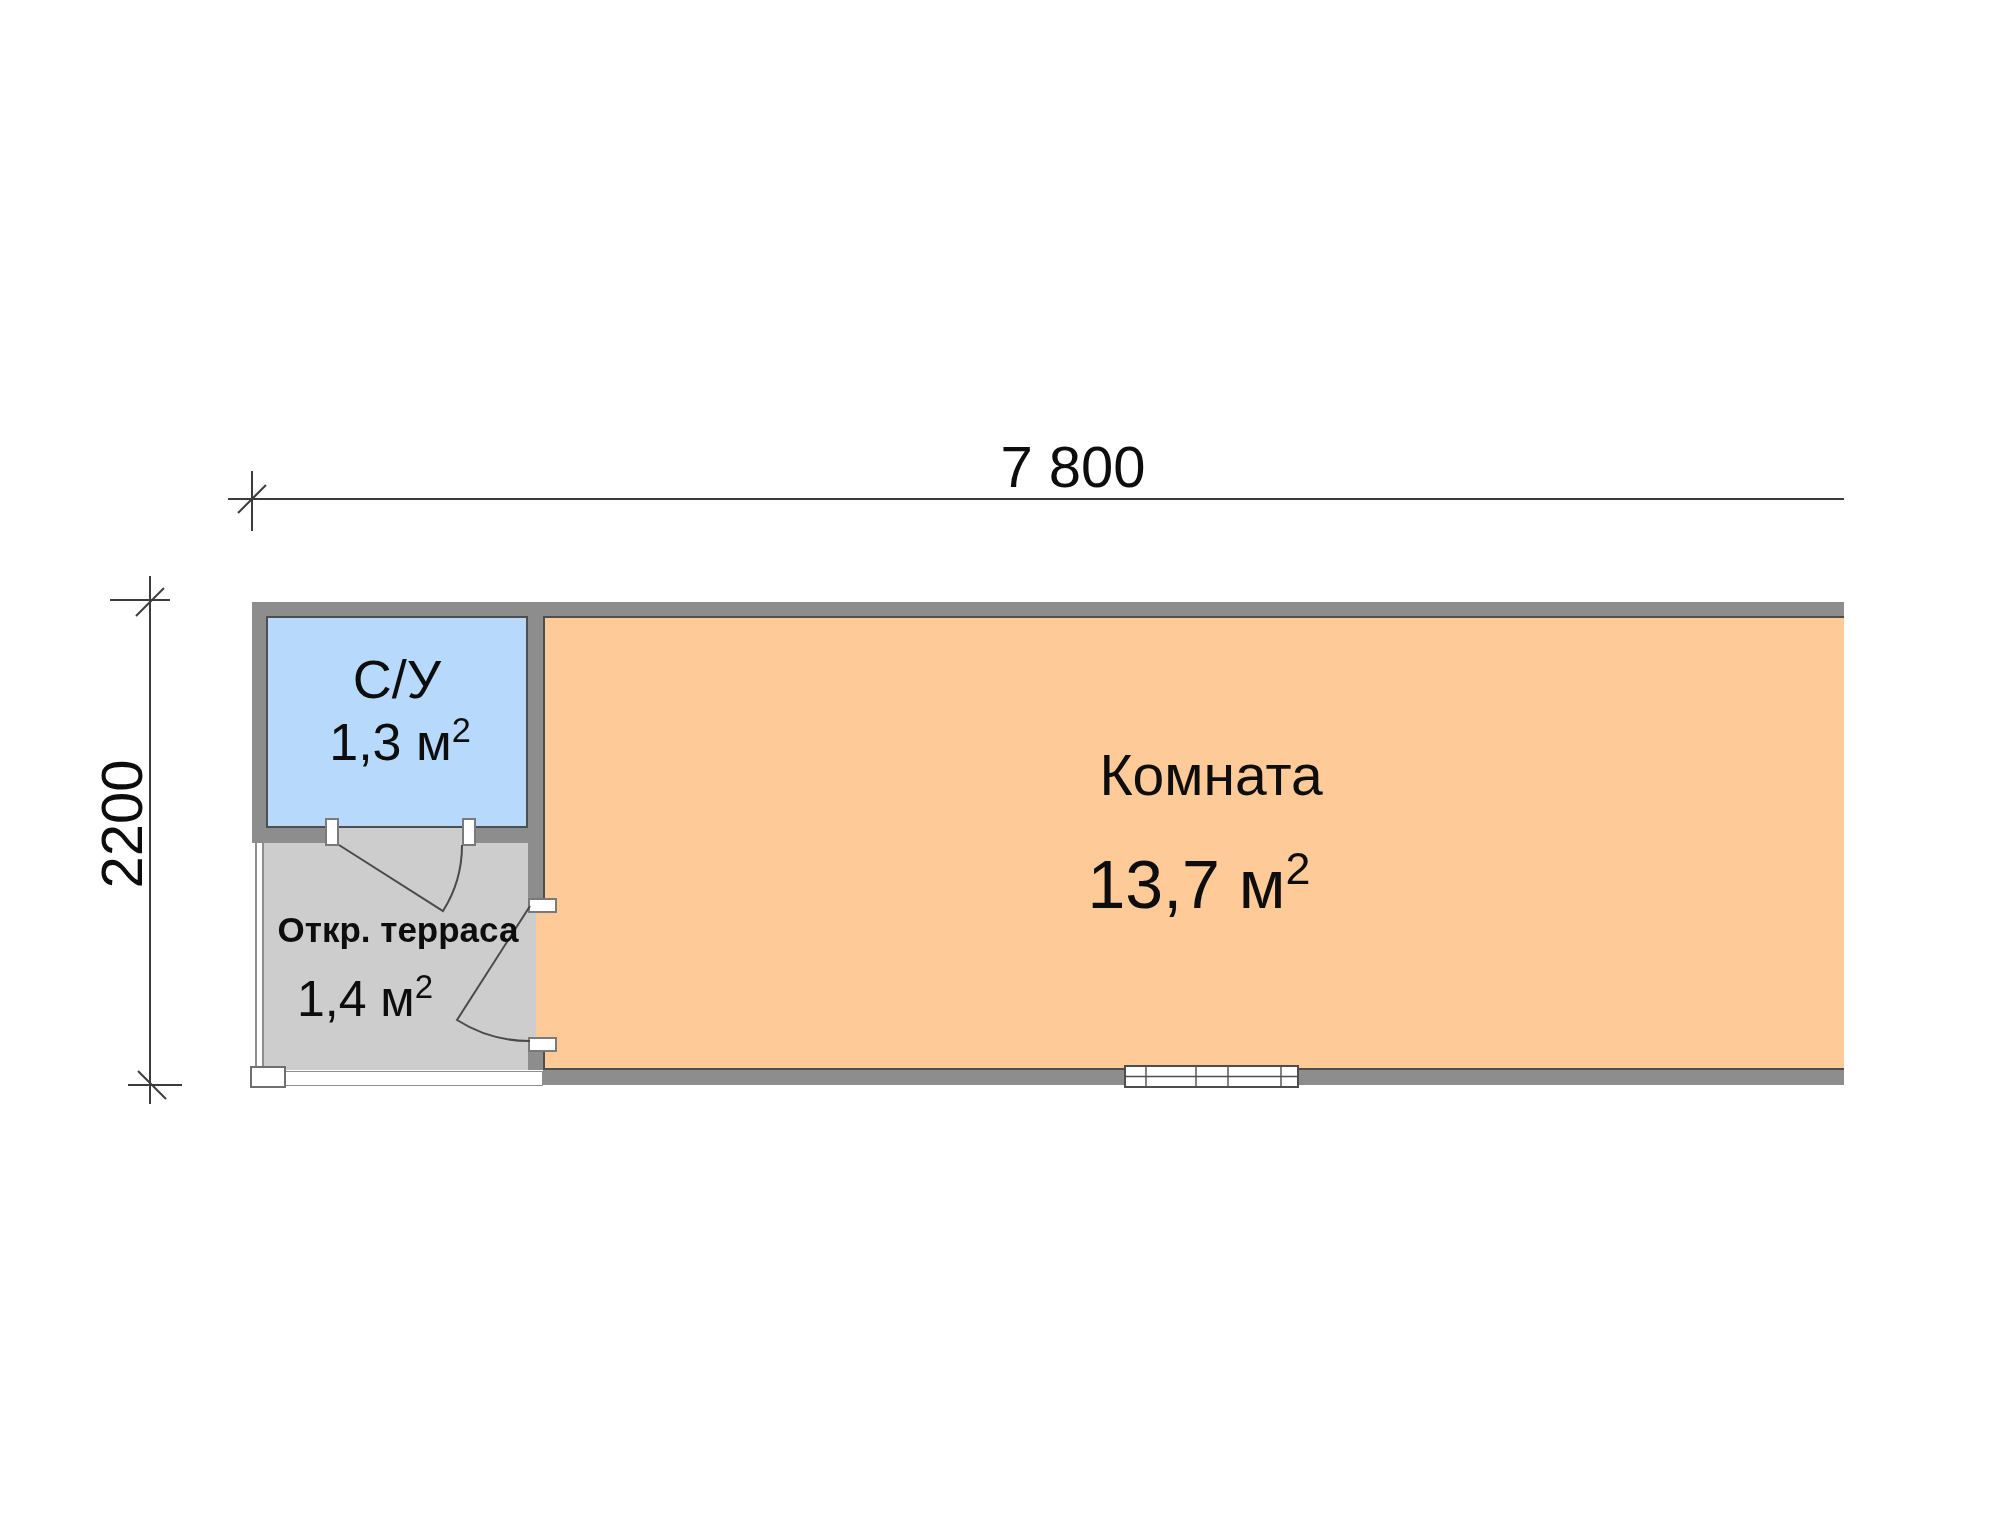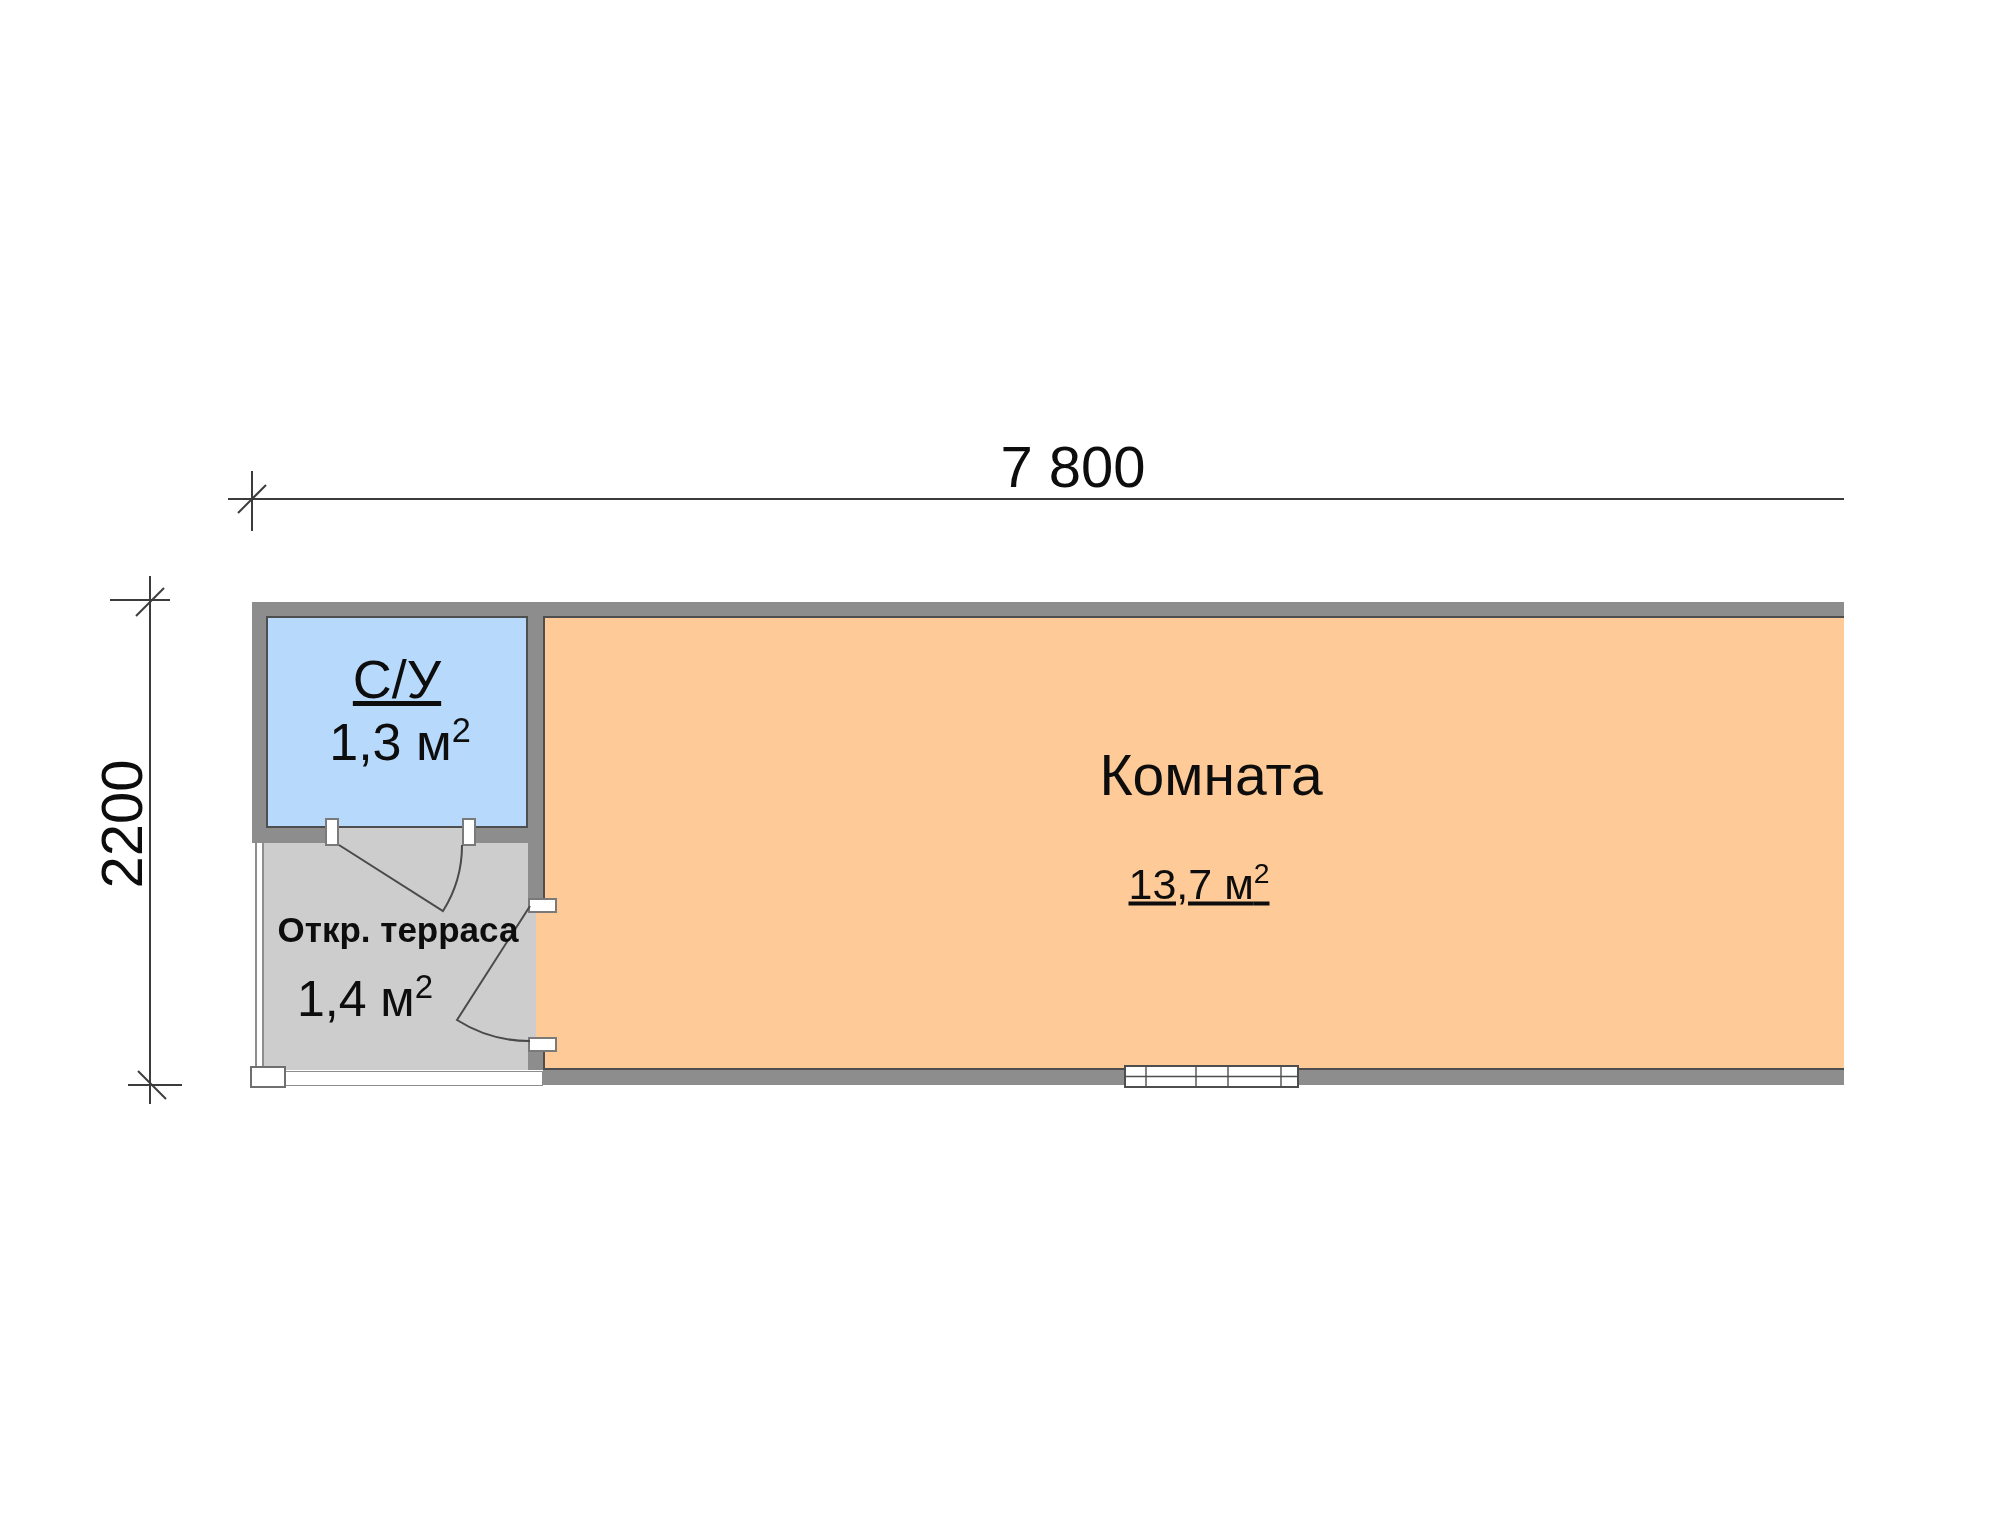--- a/index.html
+++ b/index.html
@@ -83,22 +83,22 @@
       <line x1="1196" y1="1066" x2="1196" y2="1087" stroke-width="1.4"></line>
       <line x1="1228" y1="1066" x2="1228" y2="1087" stroke-width="1.4"></line>
       <line x1="1281" y1="1066" x2="1281" y2="1087" stroke-width="1.4"></line>
     </g>
   </svg>
 
   <div class="label" style="left:1073px;top:467px;font-size:58px;">7 800</div>
 
   <div class="label label--dim-v" style="left:122px;top:824px;font-size:58px;">2200</div>
 
-  <div class="label" style="left:397px;top:679px;font-size:54px;text-decoration:underline;">С/У</div>
+  <div class="label" style="left:397px;top:679px;font-size:54px;">С/У</div>
   <div class="label" style="left:400px;top:742px;font-size:52px;"><span>1,3 м</span><sup>2</sup></div>
 
   <div class="label" style="left:398px;top:929px;font-size:35px;font-weight:bold;">Откр. терраса</div>
   <div class="label" style="left:365px;top:999px;font-size:50px;text-align:right;"><span>1,4 м</span><sup>2</sup></div>
 
   <div class="label" style="left:1211px;top:775px;font-size:57px;">Комната</div>
-  <div class="label" style="left:1199px;top:884px;font-size:43px;text-decoration:underline;"><span>13,7 м</span><sup>2</sup></div>
+  <div class="label" style="left:1199px;top:884px;font-size:68px;"><span>13,7 м</span><sup>2</sup></div>
 
 </div>
 
 </body></html>

